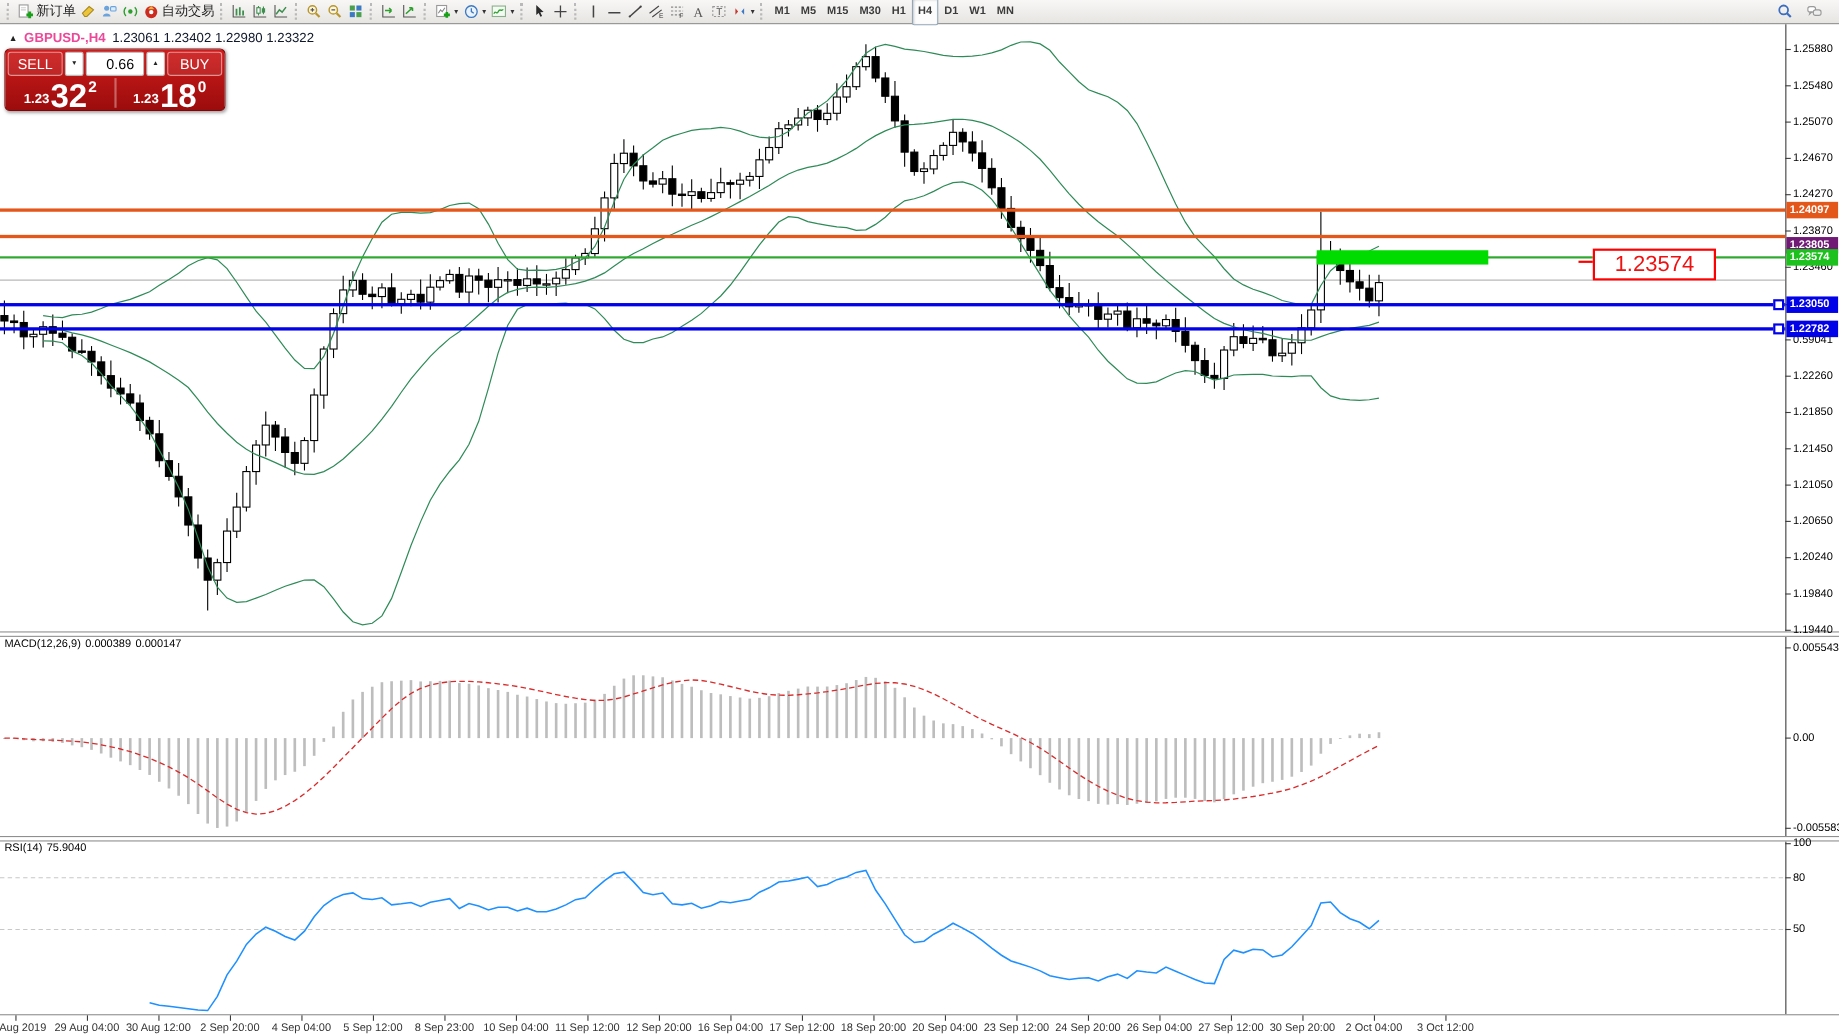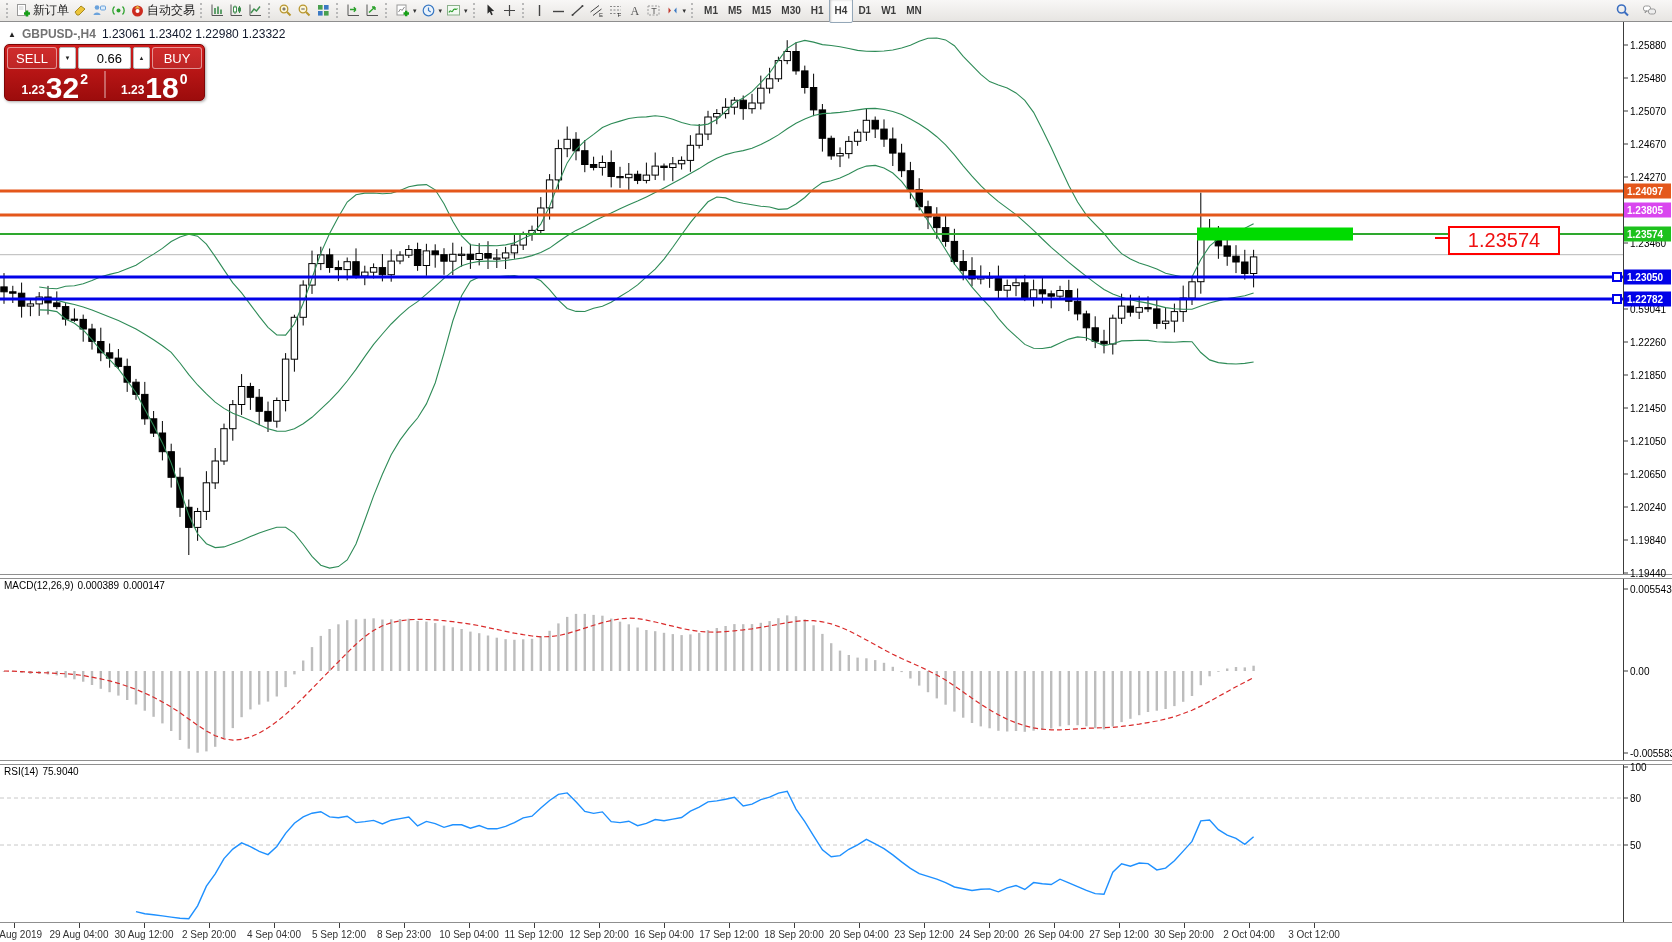--- a/index.html
+++ b/index.html
@@ -34,21 +34,21 @@
   .divider{position:absolute;left:0;width:1672px;height:3px;background:#fff;
     border-top:1px solid #8f8f8f;border-bottom:1px solid #8f8f8f;box-sizing:content-box;}
   .bottom-line{position:absolute;left:0;top:922px;width:1672px;height:1px;background:#8f8f8f;}
   .dtick{position:absolute;top:923px;width:1px;height:5px;background:#3c3c3c;}
   .dlabel{position:absolute;top:929px;transform:translateX(-50%);font-size:10px;color:#333;white-space:nowrap;}
   .ind-label{position:absolute;left:4px;font-size:10px;color:#000;z-index:3;white-space:nowrap;}
   .ind-label span{margin-right:4px;}
   
   #chart-title{position:absolute;left:8px;top:27px;display:flex;align-items:center;gap:6px;z-index:3;}
   #chart-title .tri{font-size:8px;color:#222;}
-  #chart-title .sym{font-size:12px;font-weight:bold;color:#737373;}
+  #chart-title .sym{font-size:12px;font-weight:bold;color:#ec4899;}
   #chart-title .ohlc{font-size:12px;color:#0f172a;}
   
   #ocp{position:absolute;left:4px;top:44px;width:201px;height:57px;border-radius:5px;z-index:4;
     background:linear-gradient(#cf1d1d,#9c0c0c);border:1px solid #7e0606;box-sizing:border-box;
     box-shadow:1px 1px 3px rgba(0,0,0,.35);padding:2px;}
   .ocp-row{display:flex;align-items:stretch;gap:2px;height:22px;}
   .ocp-btn{width:48px;color:#fff;font-size:13px;display:flex;align-items:center;justify-content:center;
     border:1px solid rgba(255,255,255,.5);border-radius:3px;background:rgba(255,255,255,.07);cursor:pointer;}
   .spin{width:15px;background:#fff;border:1px solid #bbb;border-radius:2px;color:#222;font-size:6px;
     display:flex;align-items:center;justify-content:center;cursor:pointer;}
@@ -879,21 +879,21 @@
       <div class="dlabel" style="left: 1119px;">27 Sep 12:00</div>
       <div class="dtick" style="left: 1184px;"></div>
       <div class="dlabel" style="left: 1184px;">30 Sep 20:00</div>
       <div class="dtick" style="left: 1249px;"></div>
       <div class="dlabel" style="left: 1249px;">2 Oct 04:00</div>
       <div class="dtick" style="left: 1314px;"></div>
       <div class="dlabel" style="left: 1314px;">3 Oct 12:00</div>
       <div class="hline" style="top: 191.188px; width: 1623px; height: 3px; background: rgb(228, 87, 27);"></div>
       <div class="badge" style="top: 191.188px; background: rgb(228, 87, 27);">1.24097</div>
       <div class="hline" style="top: 215.129px; width: 1623px; height: 3px; background: rgb(228, 87, 27);"></div>
-      <div class="badge" style="top: 210px; background: #d946ef;">1.23805</div>
+      <div class="badge" style="top: 223px; background: #701a75;">1.23805</div>
       <div class="hline" style="top: 234.069px; width: 1623px; height: 2px; background: rgb(46, 168, 46);"></div>
       <div class="hl-highlight" style="left: 1197px; top: 234.069px; width: 156px; height: 13px; background: rgb(0, 219, 0);"></div>
       <div class="badge" style="top: 234.069px; background: rgb(29, 193, 29);">1.23574</div>
       <div class="hline" style="top: 277.032px; width: 1623px; height: 3px; background: rgb(2, 2, 232);"></div>
       <div class="hl-marker" style="left: 1612px; top: 277.032px;"></div>
       <div class="badge" style="top: 277.032px; background: rgb(2, 2, 232);">1.23050</div>
       <div class="hline" style="top: 299.005px; width: 1623px; height: 3px; background: rgb(2, 2, 232);"></div>
       <div class="hl-marker" style="left: 1612px; top: 299.005px;"></div>
       <div class="badge" style="top: 299.005px; background: rgb(2, 2, 232);">1.22782</div>
       <div class="badge" style="top: 254.73px; background: rgb(0, 0, 0); margin-left: 48px;">1.23322</div>

